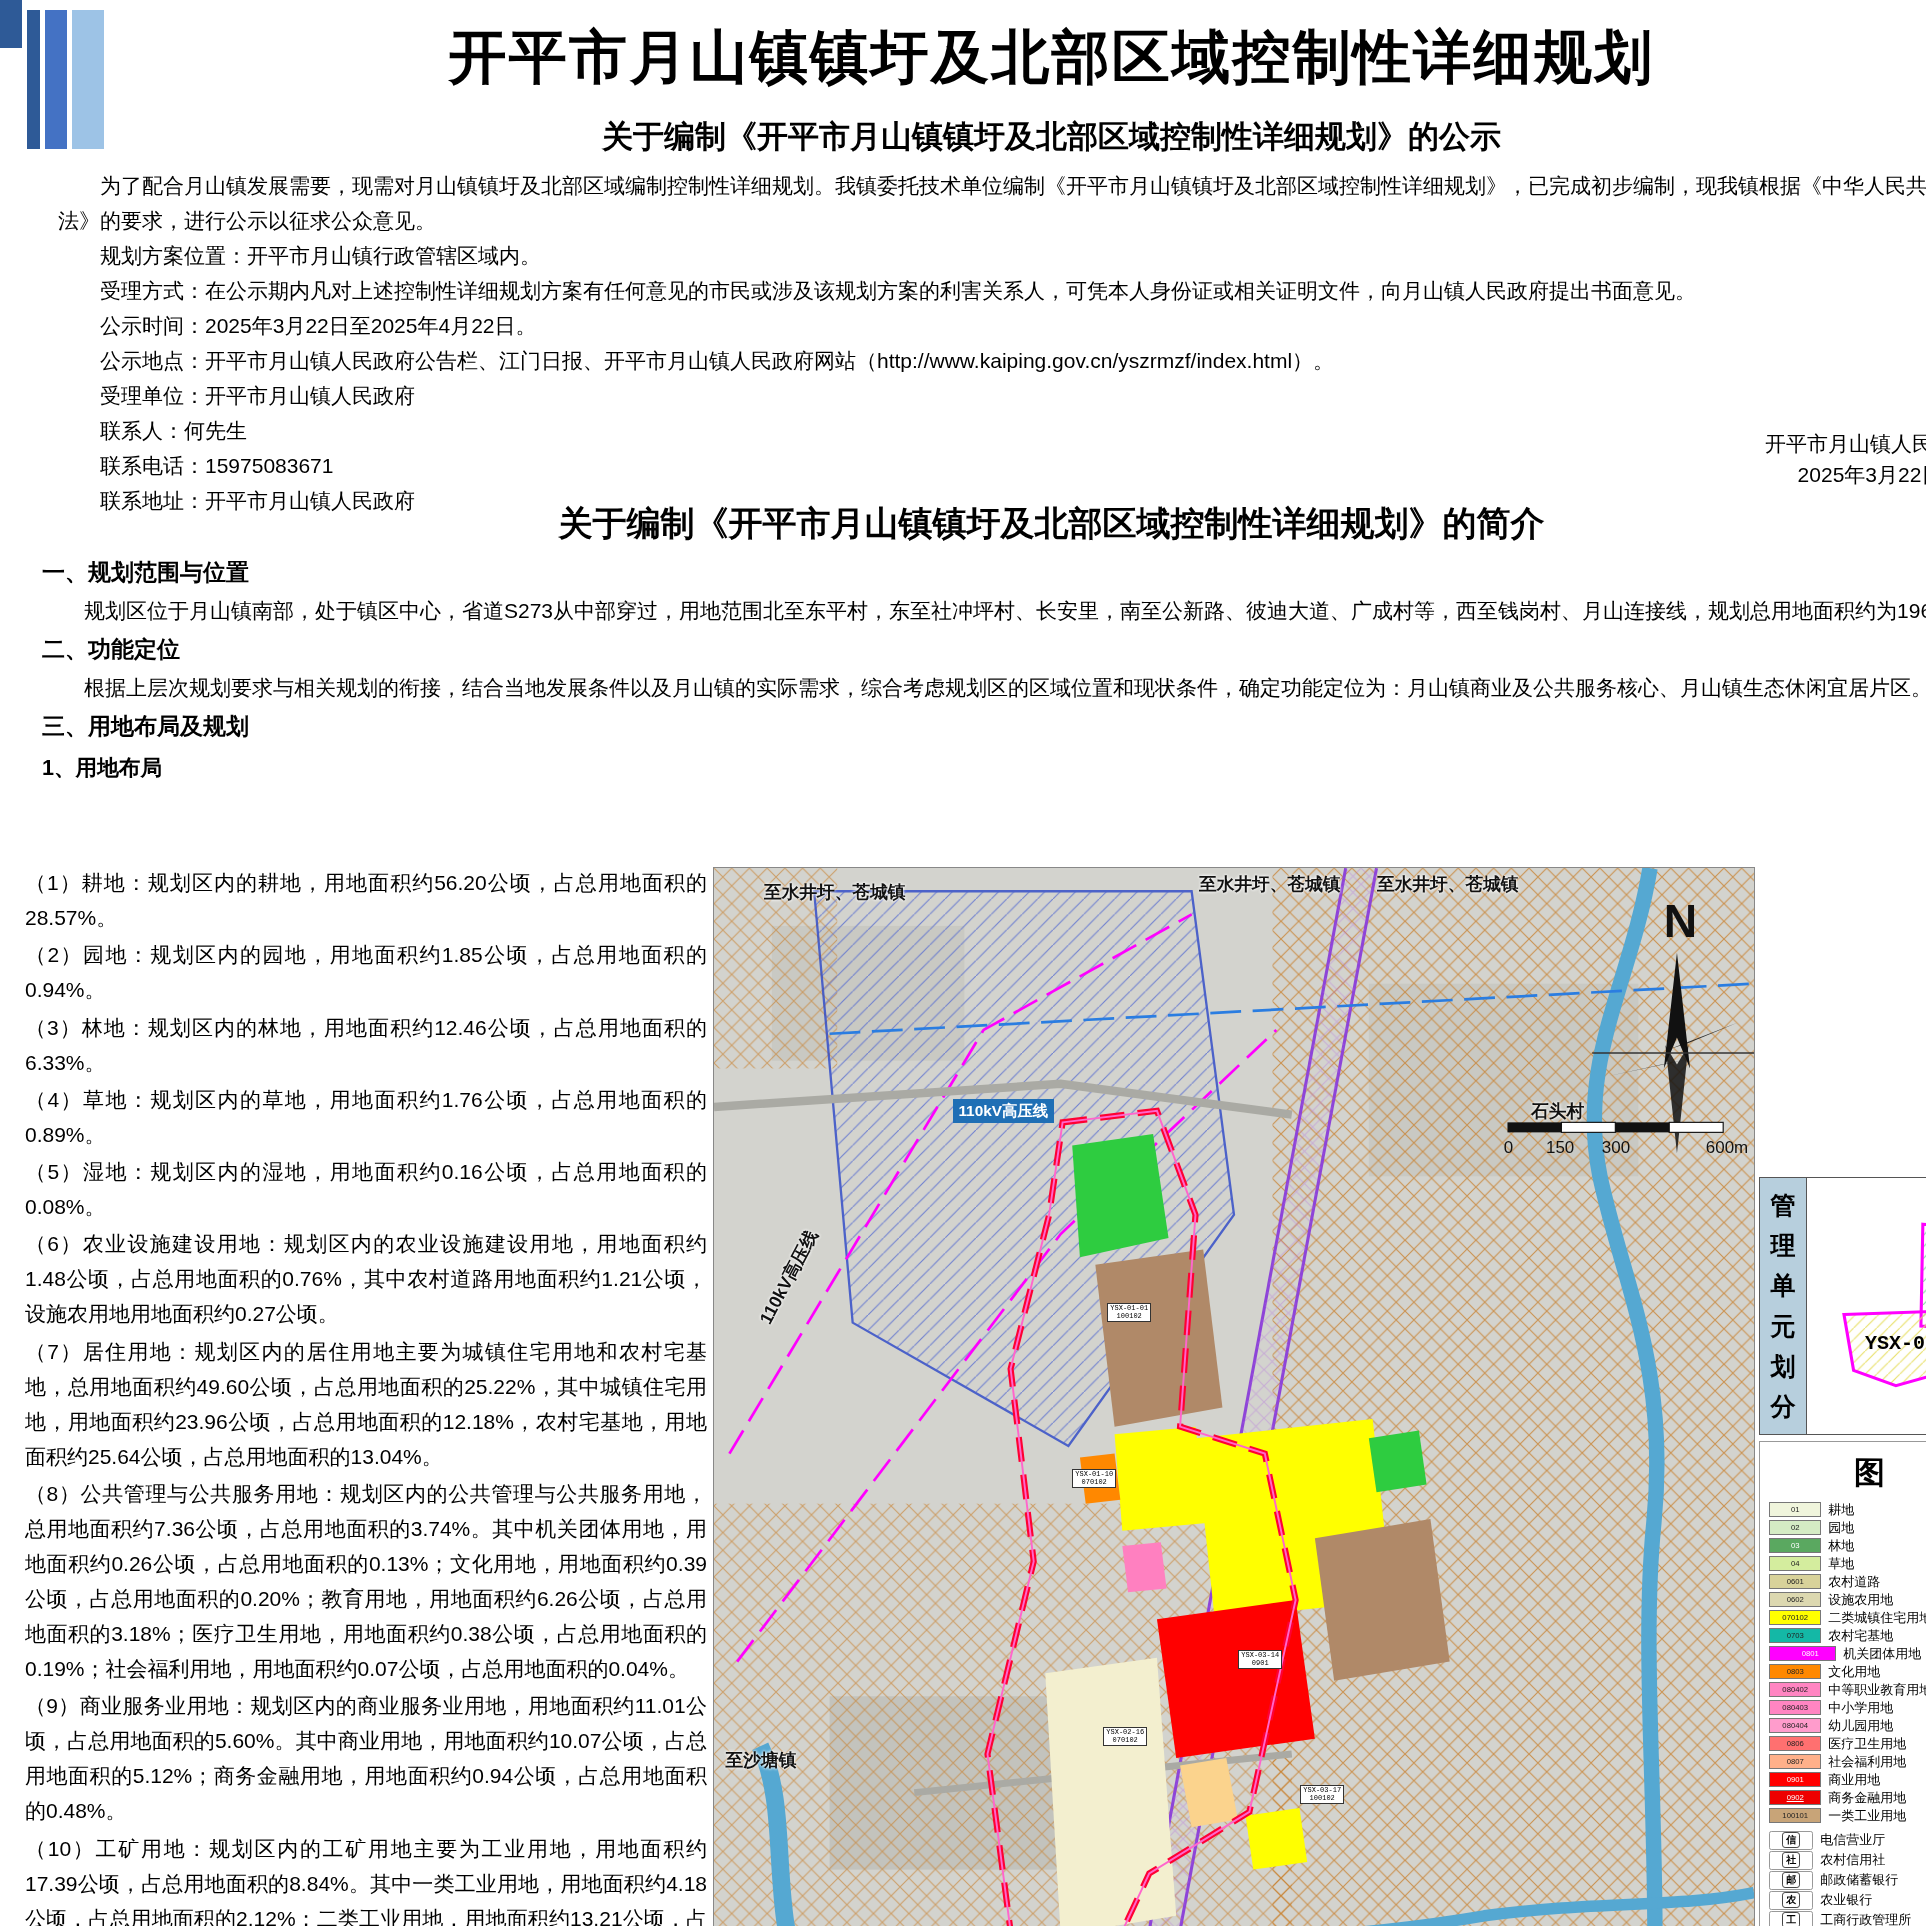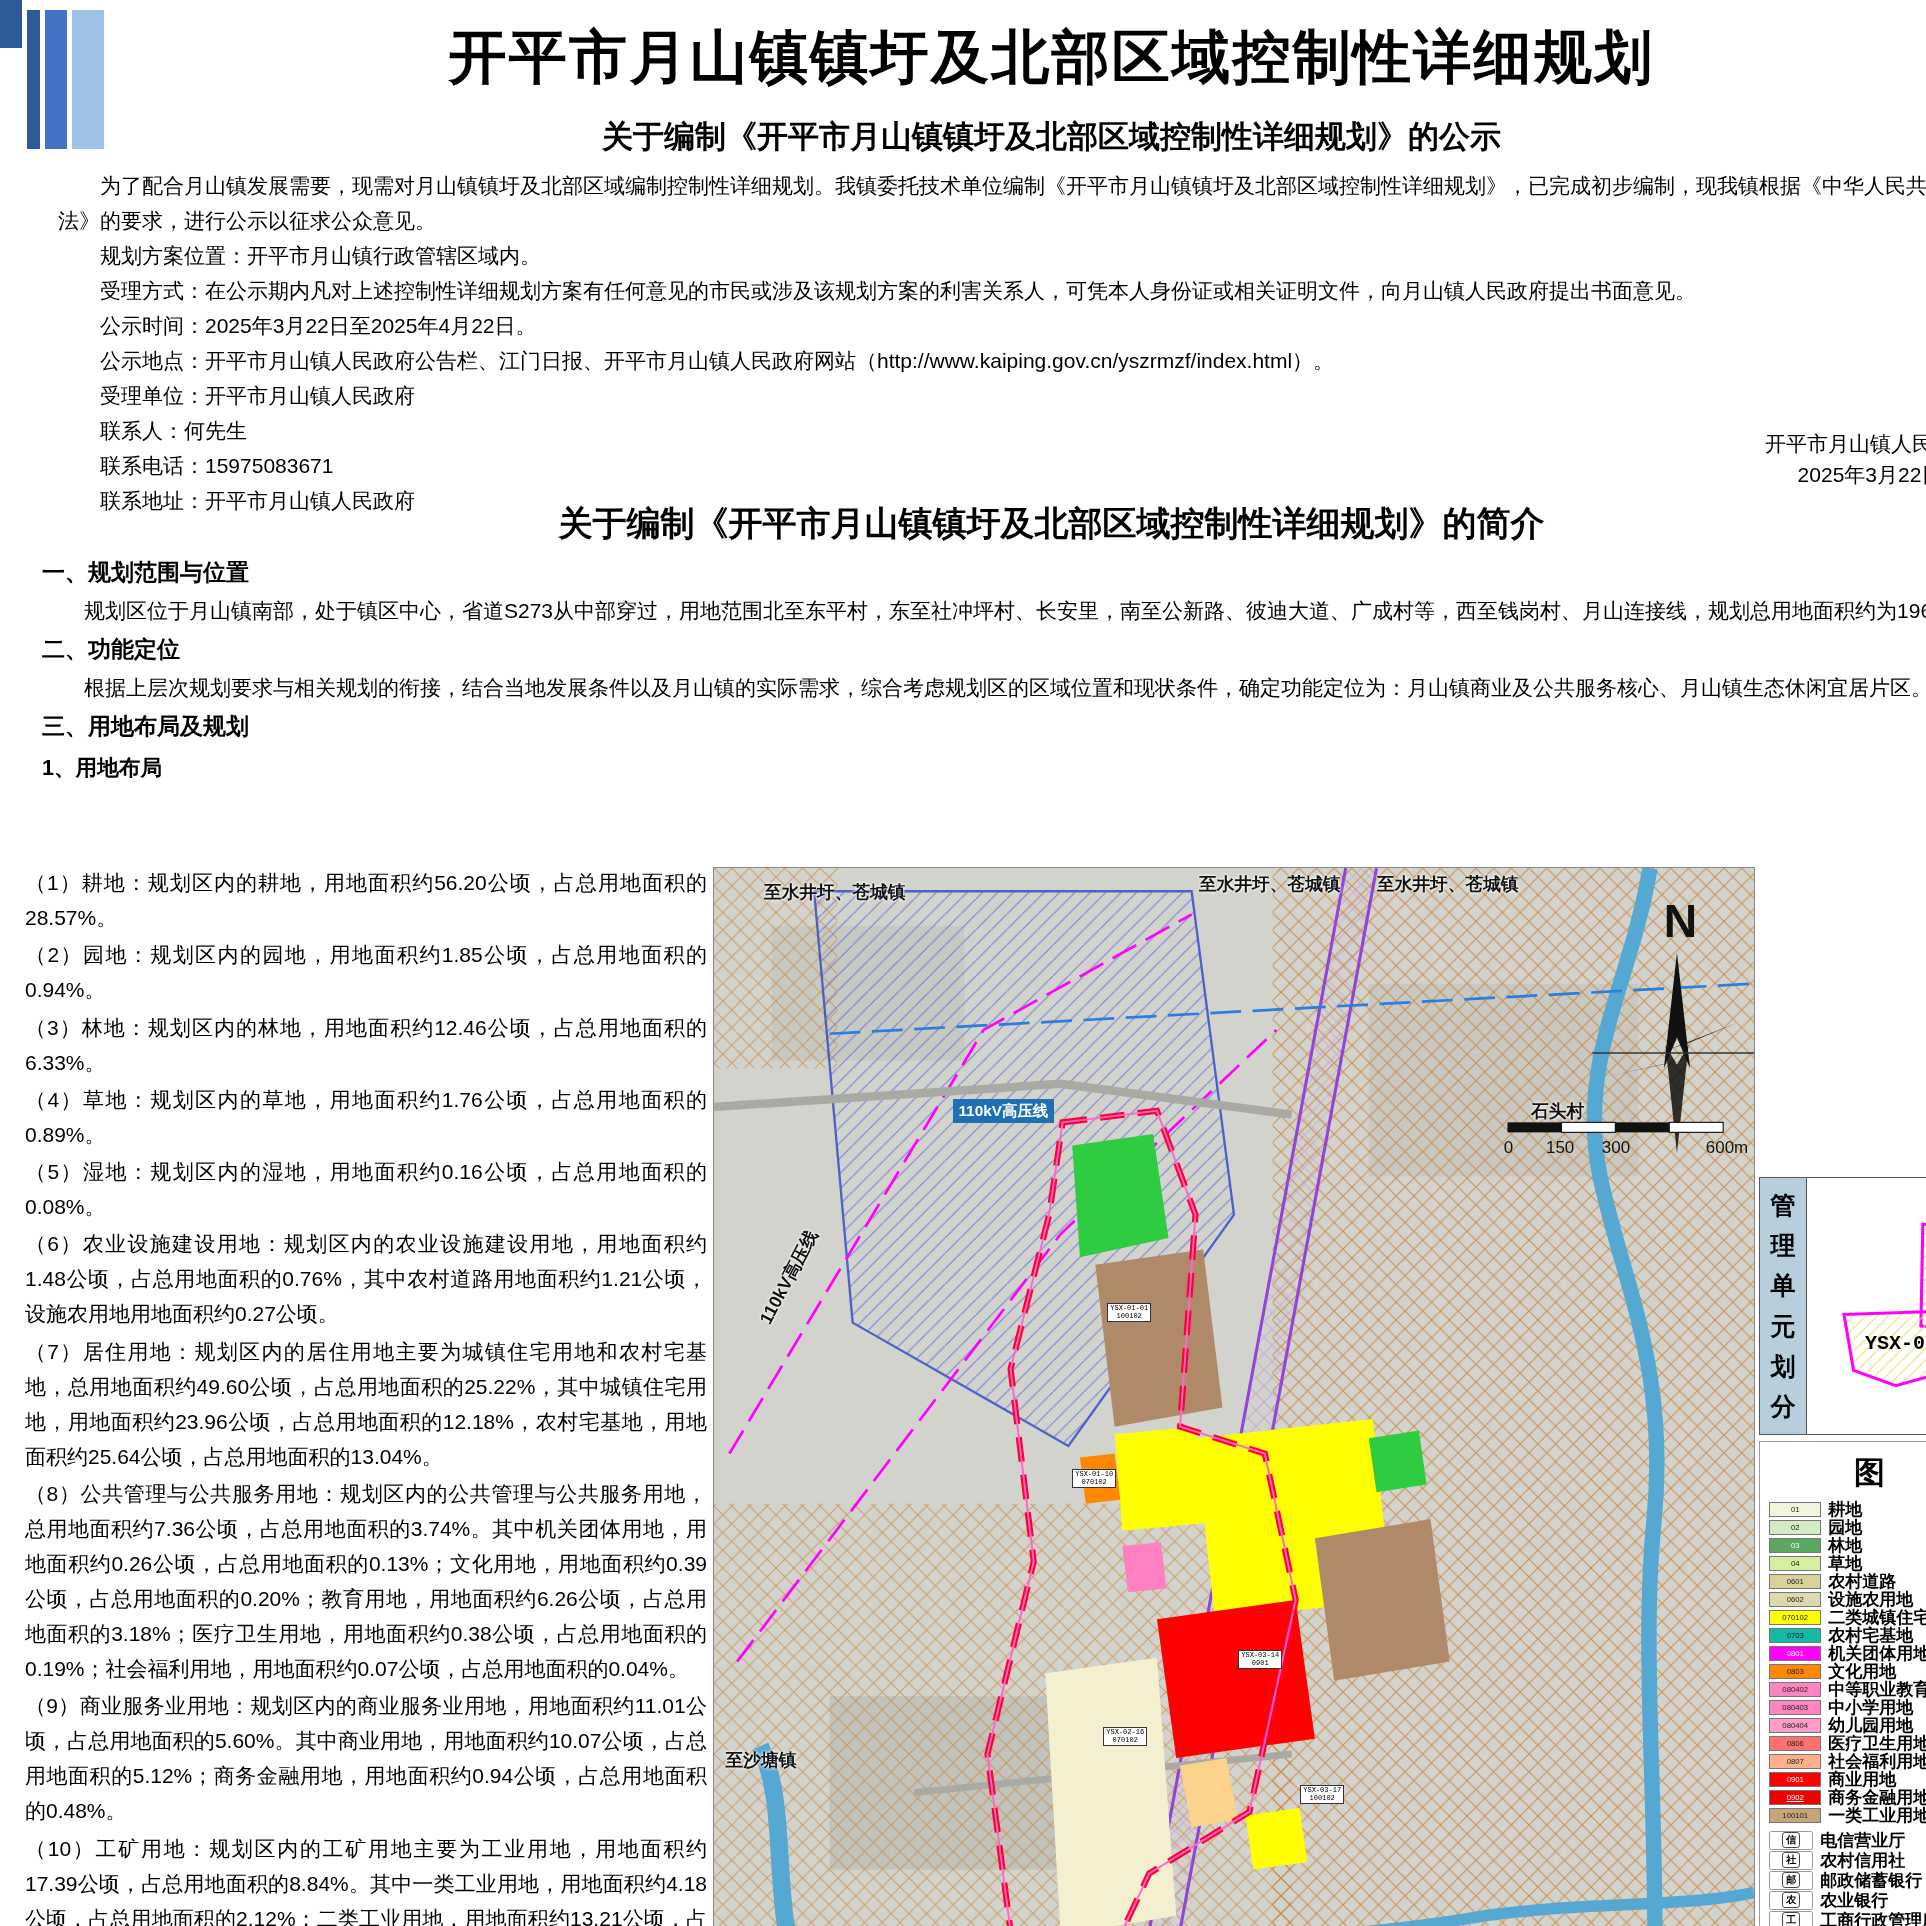--- a/index.html
+++ b/index.html
@@ -27,21 +27,21 @@
   .mg-title{background:#b7cfdd;width:46px;display:flex;flex-direction:column;align-items:center;justify-content:space-around;font-size:25px;font-weight:bold;border-right:1.5px solid #555;padding:7.7px 0;}
   .mg-map{flex:1;position:relative;}
   .mg-lab{position:absolute;font-size:20px;font-weight:bold;font-family:"Liberation Mono","DejaVu Sans Mono",monospace;}
   
   .legend{background:#fff;border:1.2px solid #999;padding:7.7px 9.2px;}
   .lg-title{text-align:center;font-size:31px;font-weight:bold;letter-spacing:31px;text-indent:31px;margin:2.3px 0 7px 0;}
   .lg-cols{display:flex;gap:10px;}
   .lg-col{flex:1;}
   .lg-row{display:flex;align-items:center;height:18px;}
   .lg-swatch{width:50px;height:13px;border:0.8px solid #777;font-size:7.7px;display:flex;align-items:center;justify-content:center;flex:0 0 50px;background:#fff;color:#222;}
-  .lg-label{font-size:17px;margin-left:7px;white-space:nowrap;font-weight:bold;}
+  .lg-label{font-size:13px;margin-left:7px;white-space:nowrap;}
   .ic-box{width:42px;height:17px;border:0.8px solid #999;border-radius:2.3px;display:flex;align-items:center;justify-content:center;flex:0 0 42px;background:#fff;}
   .ic-g{border:0.8px solid #444;border-radius:3.1px;font-size:10px;width:15.4px;height:14px;display:flex;align-items:center;justify-content:center;font-weight:bold;}
   .lg-row.icrow{height:20px;}
   svg text{font-family:"Liberation Sans","DejaVu Sans",sans-serif;}
 </style>
 </head>
 <body>
 
 <div class="abs corner" style="left:0;top:0;width:22.3px;height:48px;"></div>
 
@@ -248,21 +248,21 @@
         </div>
         <div class="lg-row">
           <div class="lg-swatch" style="background: rgb(255, 255, 0);">070102</div>
           <span class="lg-label">二类城镇住宅用地</span>
         </div>
         <div class="lg-row">
           <div class="lg-swatch" style="background: #14b8a6;">0703</div>
           <span class="lg-label">农村宅基地</span>
         </div>
         <div class="lg-row">
-          <div class="lg-swatch" style="background: rgb(255, 0, 255); color: rgb(255, 255, 255);">0801</div>
+          <div class="lg-swatch" style="background: rgb(255, 0, 255); color: rgb(255, 255, 255); padding-left: 15px;">0801</div>
           <span class="lg-label">机关团体用地</span>
         </div>
         <div class="lg-row">
           <div class="lg-swatch" style="background: rgb(255, 136, 0);">0803</div>
           <span class="lg-label">文化用地</span>
         </div>
         <div class="lg-row">
           <div class="lg-swatch" style="background: rgb(255, 133, 194);">080402</div>
           <span class="lg-label">中等职业教育用地</span>
         </div>

